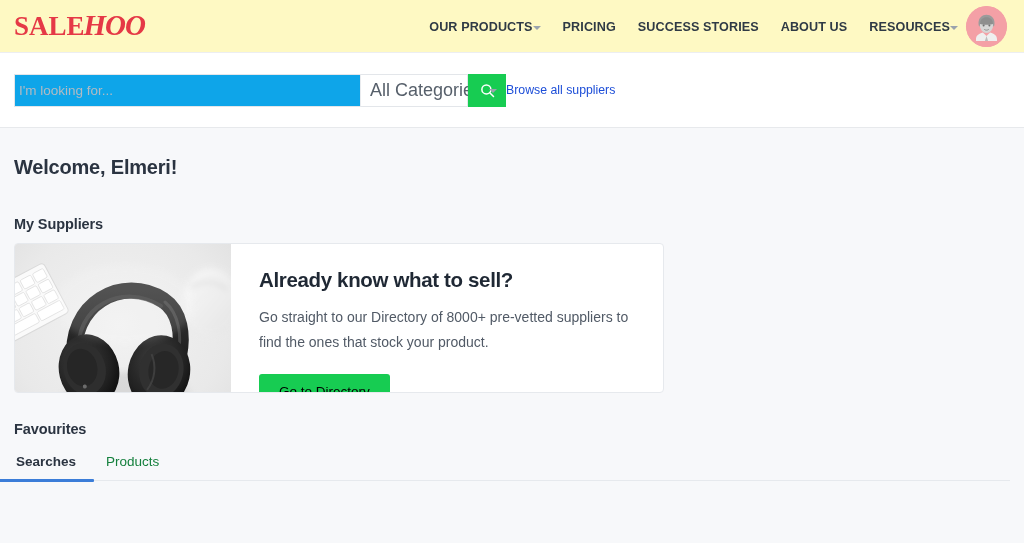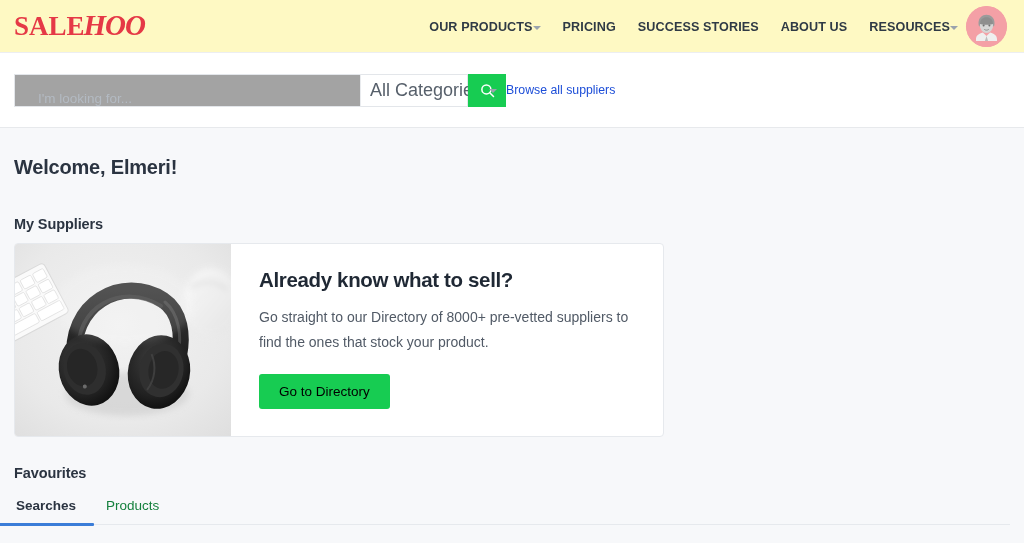--- a/index.html
+++ b/index.html
@@ -96,24 +96,24 @@
   }
   .search-group {
     display: flex;
     align-items: stretch;
     height: 33px;
   }
   .search-field {
     width: 346px;
     border: 1px solid #e3e6ea;
     border-right: none;
-    background: #a3a3a3;
-    display: flex;
-    align-items: flex-end;
-    padding: 0 23px;
+    background: #0ea5e9;
+    display: flex;
+    align-items: center;
+    padding: 0 4px;
   }
   .search-field input {
     border: none;
     outline: none;
     width: 100%;
     font-size: 13.5px;
     color: #3b4551;
     font-family: "Liberation Sans", sans-serif;
     background: transparent;
   }
@@ -178,21 +178,21 @@
     font-weight: bold;
     color: #2b3441;
     margin-bottom: 11px;
     letter-spacing: -0.1px;
   }
 
   .card {
     background: #ffffff;
     border: 1px solid #e6e9ed;
     border-radius: 4px;
-    height: 194px;
+    height: 150px;
     overflow: hidden;
     display: flex;
   }
   .card-photo {
     width: 216px;
     flex: none;
     position: relative;
     background: #efefef;
     overflow: hidden;
   }

